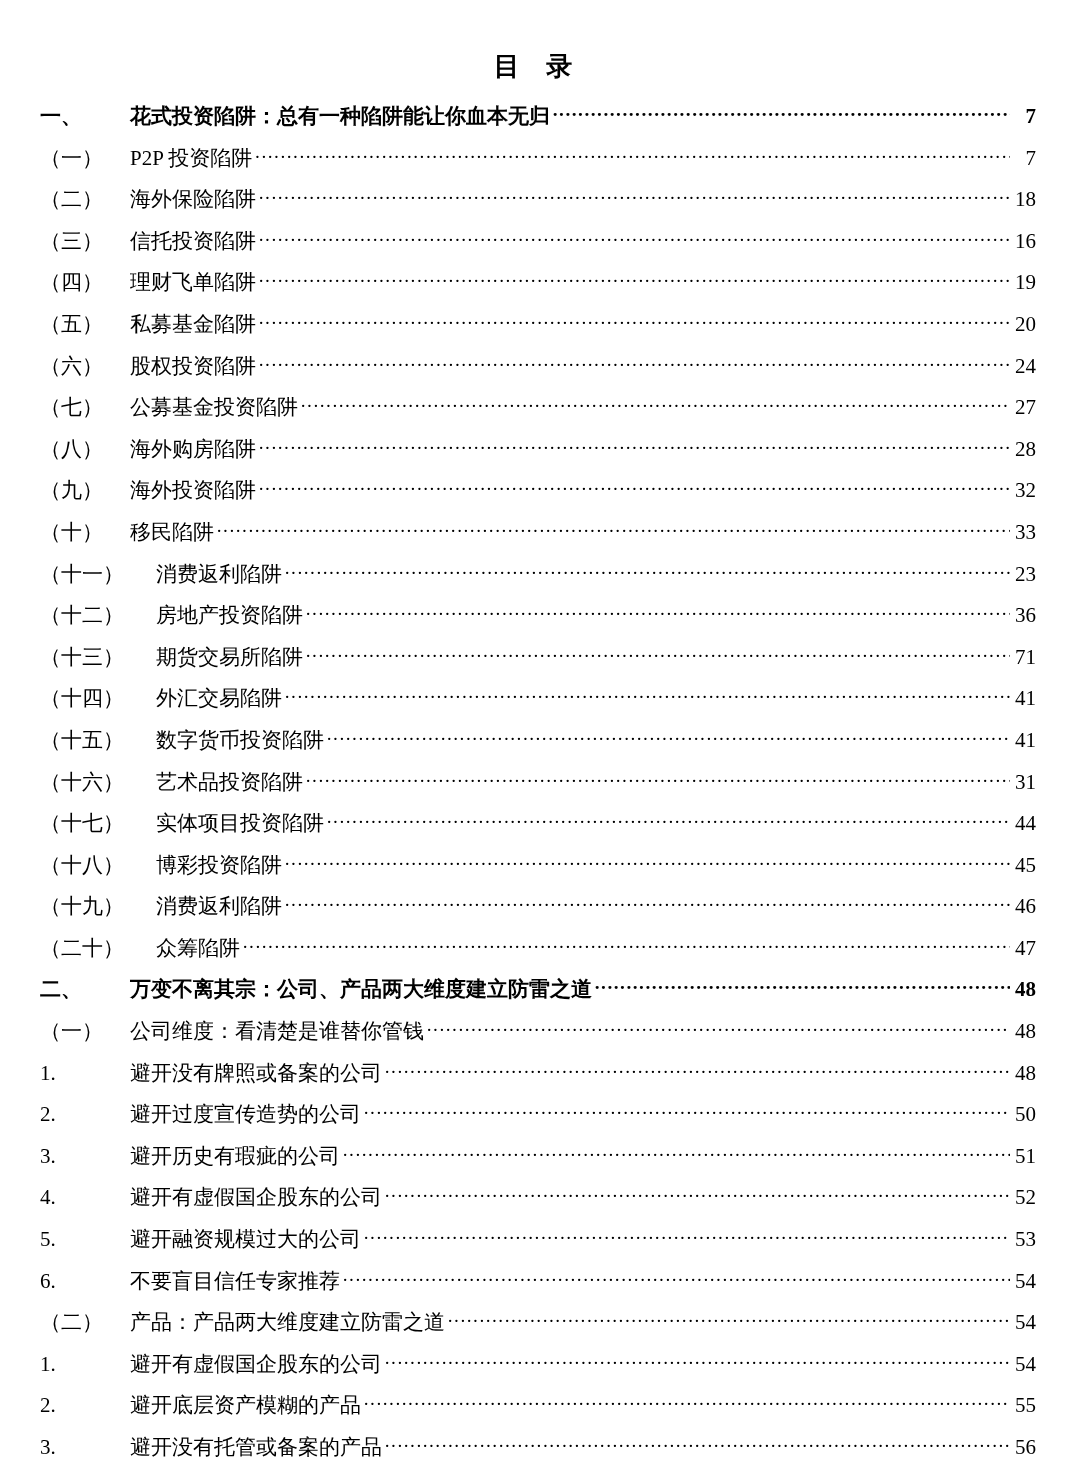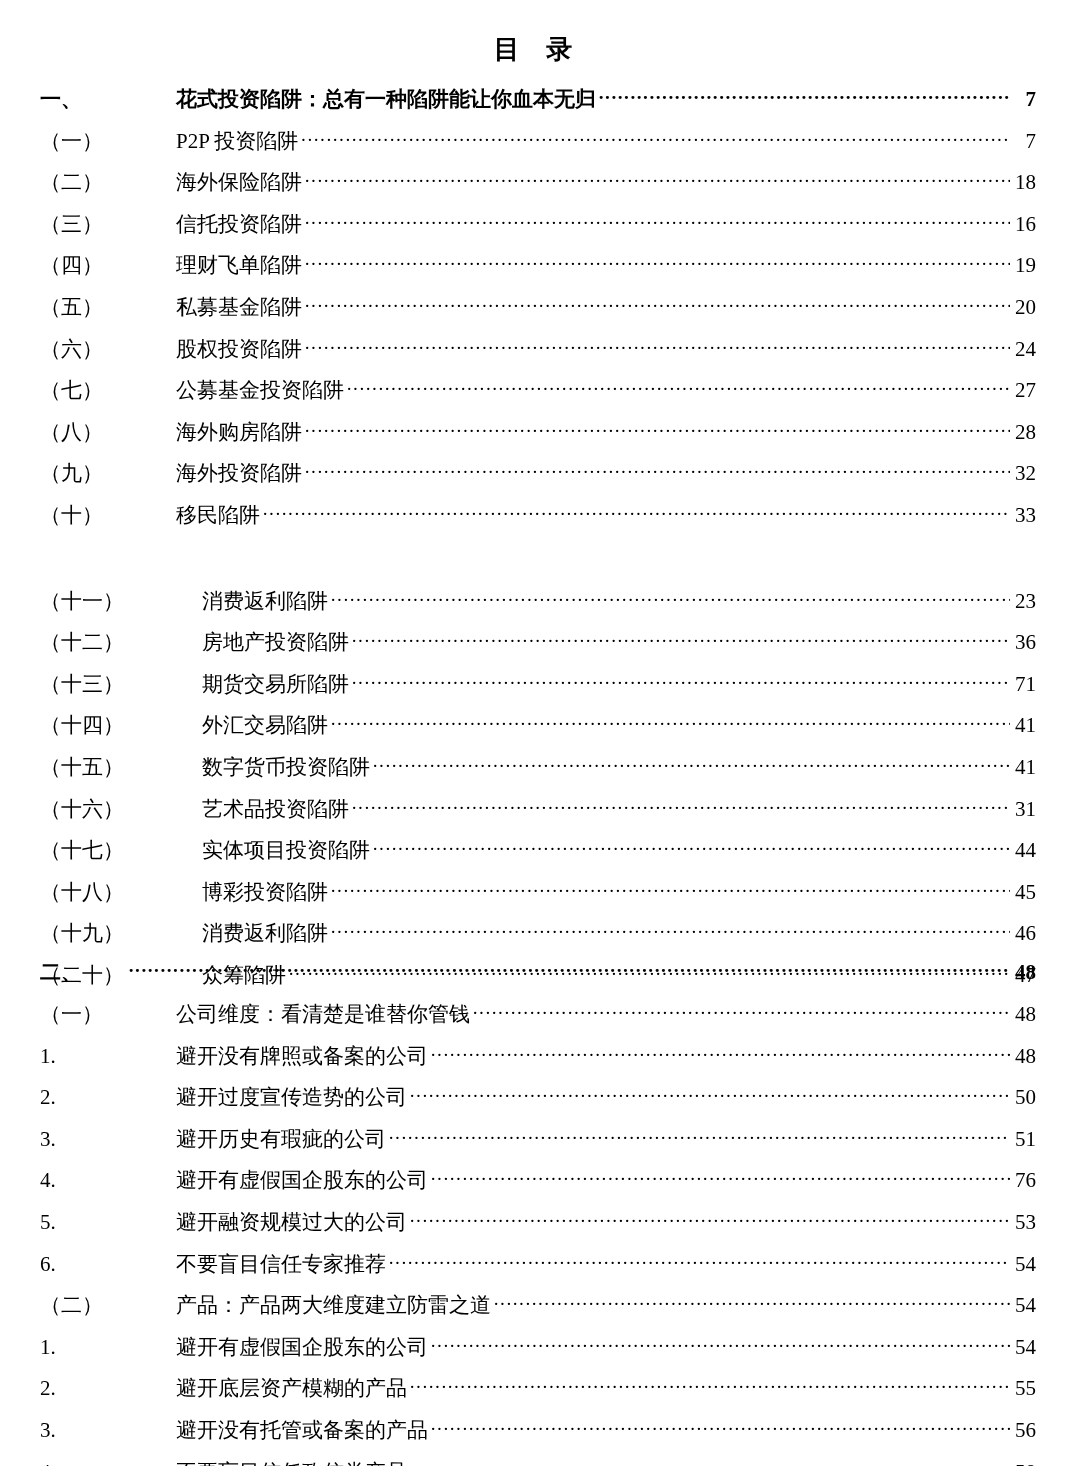--- a/index.html
+++ b/index.html
@@ -19,21 +19,21 @@
     height: 1466px;
     box-sizing: border-box;
     padding: 26px 44px 0 40px;
     position: relative;
   }
   .doc-title {
     text-align: center;
     font-size: 26px;
     font-weight: bold;
     letter-spacing: 10px;
-    margin: 6px 0 22px 0;
+    margin: 23px 0 22px 0;
     font-family: "Liberation Serif", "DejaVu Serif", serif;
   }
   .toc {
     display: block;
   }
   .toc-row {
     display: flex;
     align-items: baseline;
     width: 100%;
     line-height: 1.0;
@@ -44,21 +44,20 @@
   .toc-num {
     flex: 0 0 auto;
     white-space: nowrap;
     font-size: 21px;
   }
   .toc-label {
     flex: 0 0 auto;
     white-space: nowrap;
     font-size: 21px;
     padding-left: 4px;
-    margin-left: 46px;
   }
   .toc-dots {
     flex: 1 1 auto;
     overflow: hidden;
     white-space: nowrap;
     font-size: 19px;
     letter-spacing: 0px;
     margin: 0 2px 0 2px;
     color: #000;
     position: relative;
@@ -75,21 +74,21 @@
   
   .lvl-h1 .toc-num,
   .lvl-h1 .toc-label,
   .lvl-h1 .toc-page {
     font-weight: bold;
   }
   .lvl-h1 .toc-num { width: 86px; }
   .lvl-h1 .toc-dots { font-weight: bold; }
 
   .lvl-h2 .toc-num { width: 86px; }
-  .lvl-h3 .toc-num { width: 112px; margin-top: 44px; }
+  .lvl-h3 .toc-num { width: 112px; }
   .lvl-h4 .toc-num { width: 86px; }
 </style>
 </head>
 <body>
 
 <div class="page">
   <div class="doc-title">目 录</div>
   <div class="toc" id="toc-container">
       <div class="toc-row lvl-h1">
         <span class="toc-num">一、</span>
@@ -212,20 +211,21 @@
         <span class="toc-page">46</span>
       </div>
       <div class="toc-row lvl-h3">
         <span class="toc-num">（二十）</span>
         <span class="toc-label">众筹陷阱</span>
         <span class="toc-dots">·······························································································································································</span>
         <span class="toc-page">47</span>
       </div>
       <div class="toc-row lvl-h1">
         <span class="toc-num">二、</span>
+        <span class="toc-label">万变不离其宗：公司、产品两大维度建立防雷之道</span>
         <span class="toc-dots">·······························································································································································</span>
         <span class="toc-page">48</span>
       </div>
       <div class="toc-row lvl-h2">
         <span class="toc-num">（一）</span>
         <span class="toc-label">公司维度：看清楚是谁替你管钱</span>
         <span class="toc-dots">·······························································································································································</span>
         <span class="toc-page">48</span>
       </div>
       <div class="toc-row lvl-h4">
@@ -243,21 +243,21 @@
       <div class="toc-row lvl-h4">
         <span class="toc-num">3.</span>
         <span class="toc-label">避开历史有瑕疵的公司</span>
         <span class="toc-dots">·······························································································································································</span>
         <span class="toc-page">51</span>
       </div>
       <div class="toc-row lvl-h4">
         <span class="toc-num">4.</span>
         <span class="toc-label">避开有虚假国企股东的公司</span>
         <span class="toc-dots">·······························································································································································</span>
-        <span class="toc-page">76</span>
+        <span class="toc-page">52</span>
       </div>
       <div class="toc-row lvl-h4">
         <span class="toc-num">5.</span>
         <span class="toc-label">避开融资规模过大的公司</span>
         <span class="toc-dots">·······························································································································································</span>
         <span class="toc-page">53</span>
       </div>
       <div class="toc-row lvl-h4">
         <span class="toc-num">6.</span>
         <span class="toc-label">不要盲目信任专家推荐</span>

